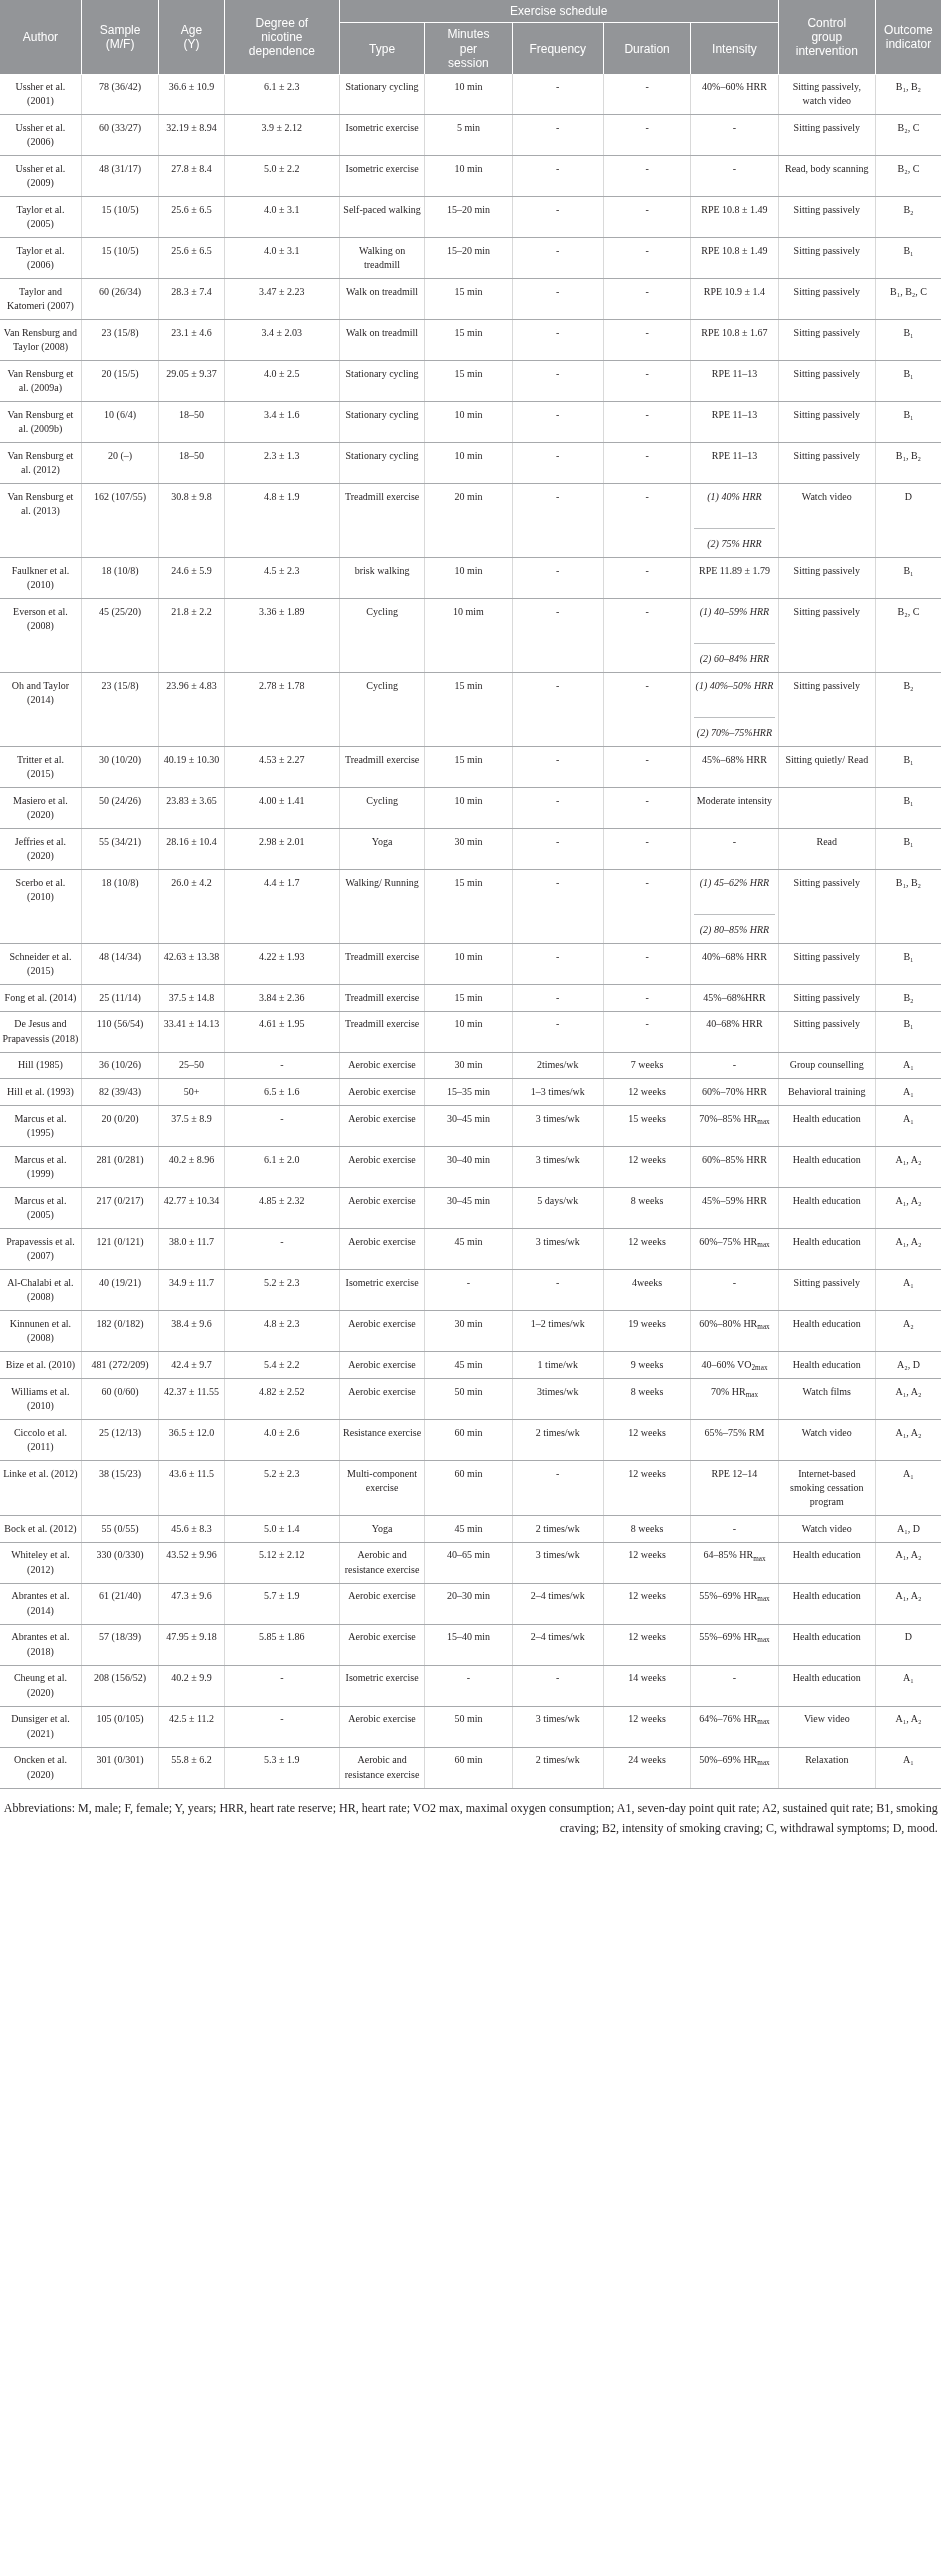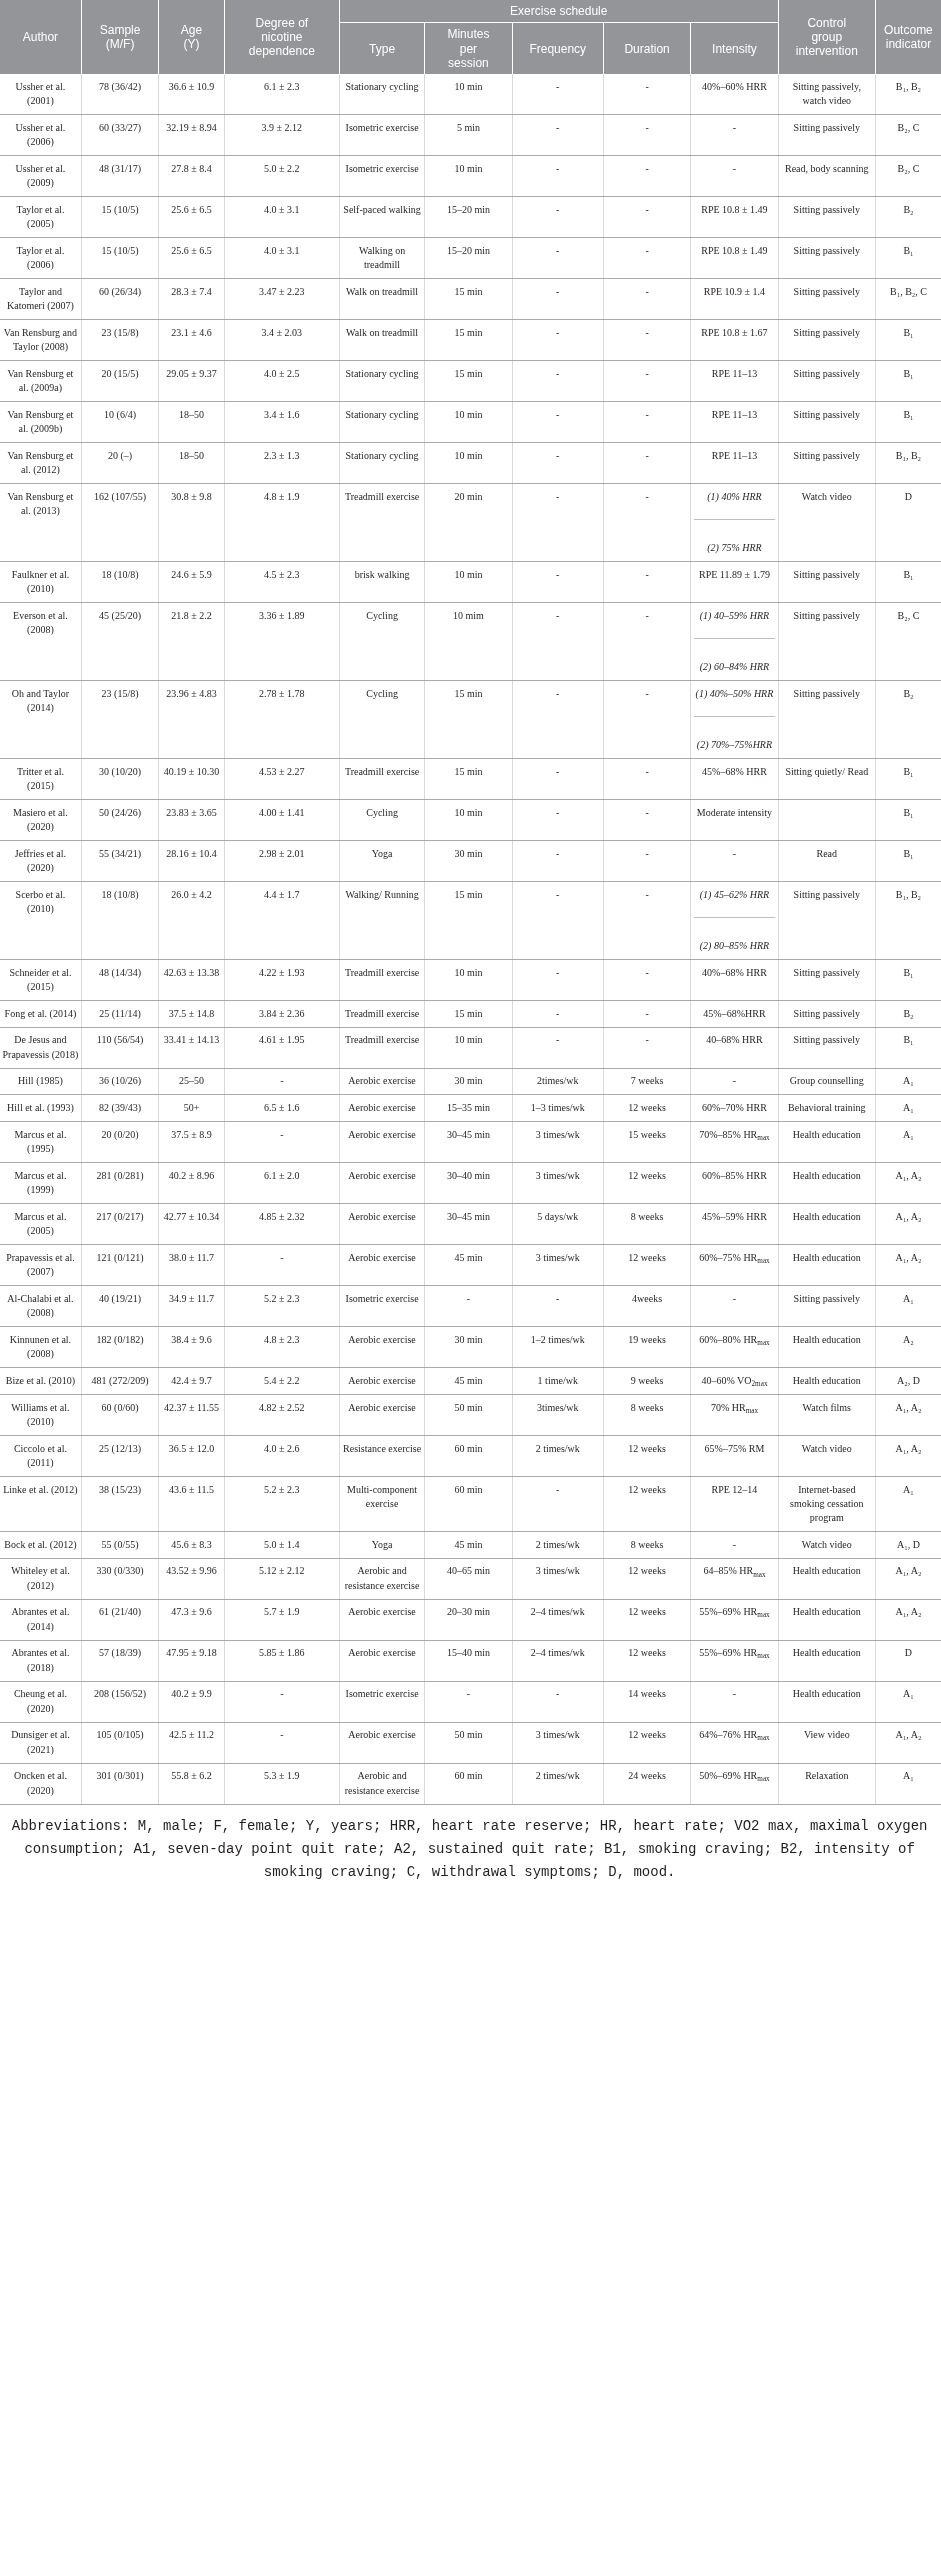--- a/index.html
+++ b/index.html
@@ -49,31 +49,31 @@
   .intensity-split {
     display: block;
   }
   .intensity-split .part {
     display: block;
     padding: 0 0 5px;
     font-style: italic;
   }
   .intensity-split .part + .part {
     border-top: 0.8px solid #bcbec0;
-    padding: 21px 0 0;
-    margin-top: 10px;
+    padding: 8px 0 0;
+    margin-top: 19px;
   }
   sub { font-size: 0.72em; vertical-align: baseline; position: relative; top: 0.28em; }
 
   #table-footnote {
-    font-family: Liberation Mono, monospace;
-    font-size: 14px;
+    font-family: Liberation Serif, serif;
+    font-size: 12px;
     line-height: 1.62;
     padding: 10.7px 3.3px 6.6px 1.6px;
-    text-align: center;
+    text-align: right;
     color: #231f20;
   }
 </style>
 </head>
 <body>
 
 <table id="study-table">
   <colgroup>
     <col style="width:41px">
     <col style="width:39px">

